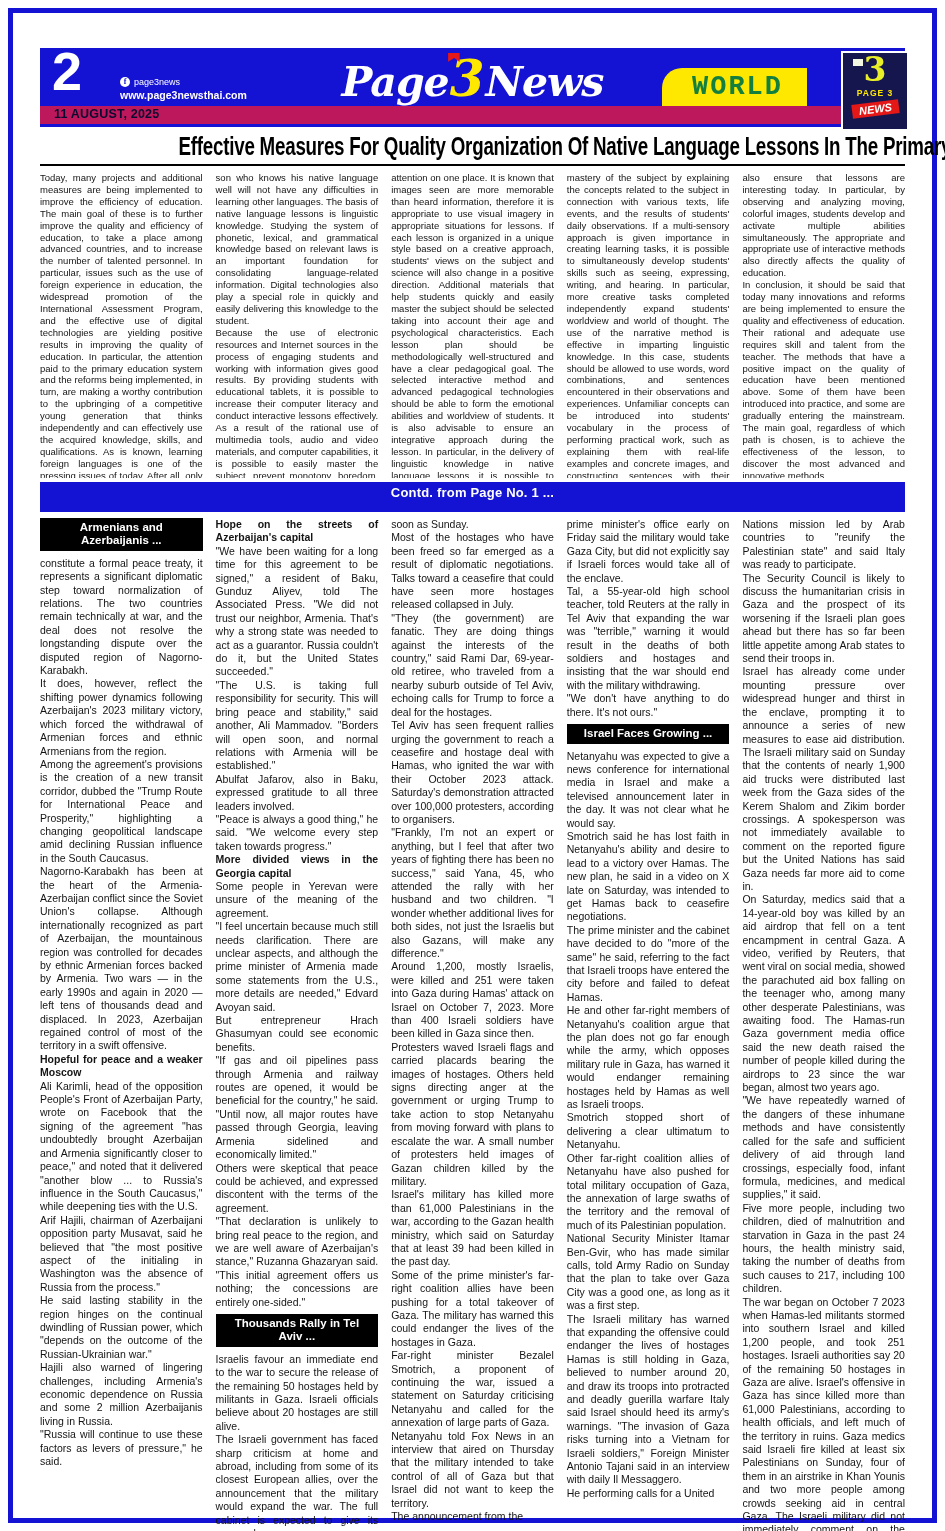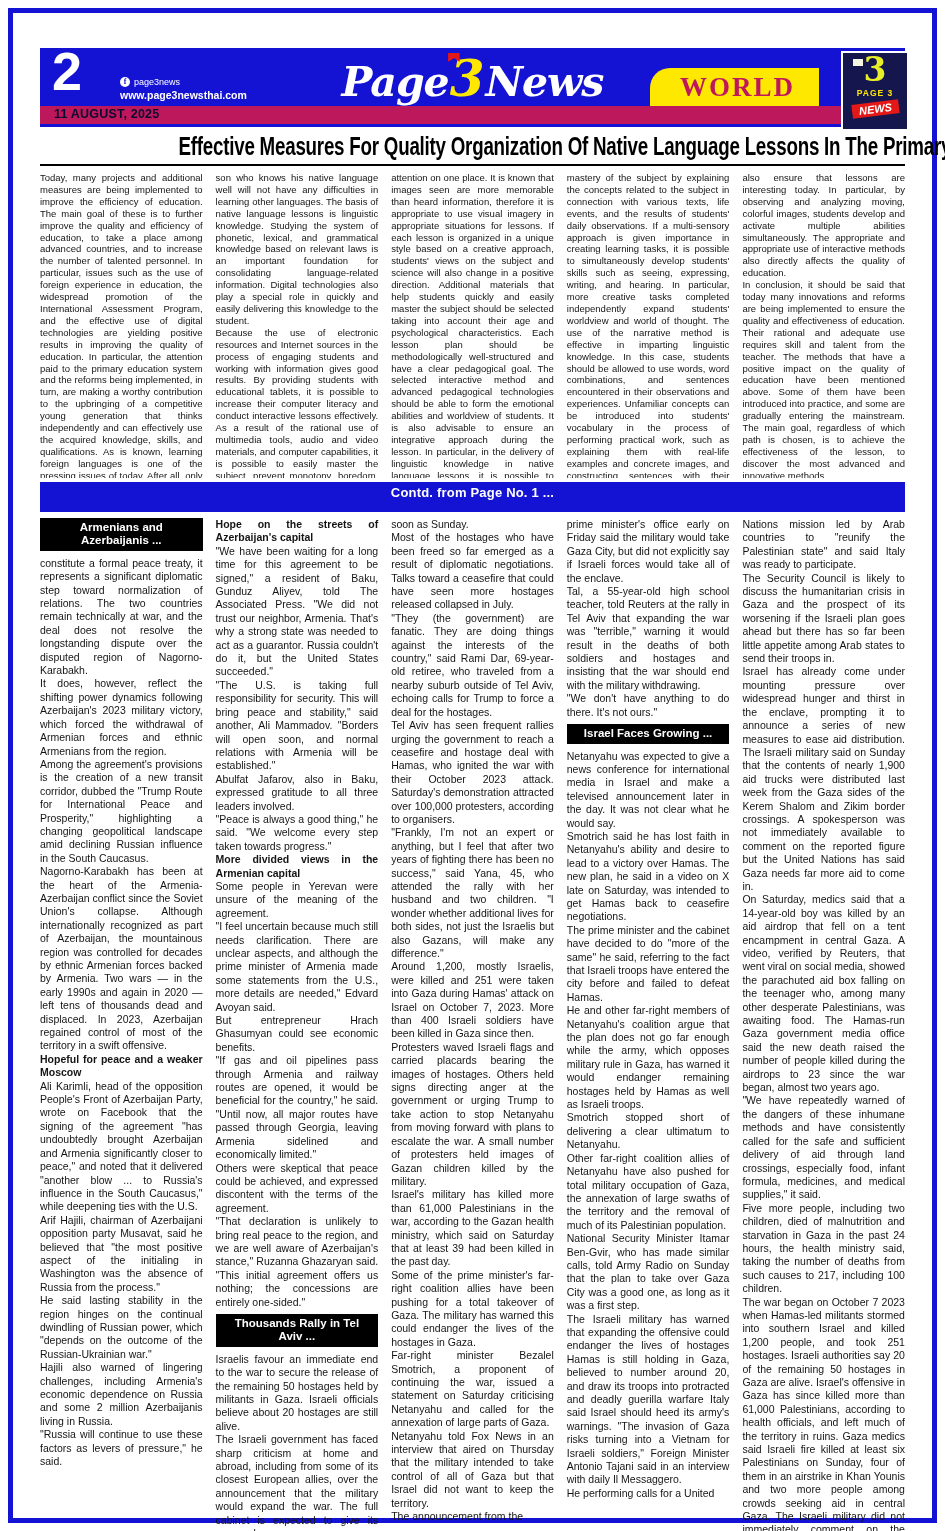--- a/index.html
+++ b/index.html
@@ -15,23 +15,23 @@
   .social-row{display:flex;align-items:center;gap:4px;font-size:9px;}
   .fb{display:inline-block;width:10px;height:10px;border-radius:50%;background:#fff;color:#1513d3;
       font-size:8px;font-weight:bold;text-align:center;line-height:10px;font-family:"Liberation Serif",serif;}
   .site{font-size:10.5px;font-weight:bold;margin-top:2px;}
   .masthead{position:absolute;left:50%;top:1px;transform:translateX(-50%);white-space:nowrap;
             font-family:"DejaVu Serif",serif;font-weight:bold;}
   .mh-w{color:#fff;font-size:41px;font-style:italic;letter-spacing:-1px;}
   .mh-3{position:relative;color:#ffe800;font-size:50px;font-style:italic;margin:0 1px;}
   .mh-flag{position:absolute;left:-2px;top:4px;width:12px;height:9px;background:#e51818;
            clip-path:polygon(0 0,100% 0,100% 100%,55% 55%,0 100%);}
-  .world-tag{position:absolute;right:86px;bottom:0;height:38px;line-height:38px;background:#ffe800;
+  .world-tag{position:absolute;right:98px;bottom:0;height:38px;line-height:38px;background:#ffe800;
              border-top-left-radius:20px;padding:0 24px 0 30px;
-             font-family:Liberation Serif, serif;font-weight:bold;font-size:27px;letter-spacing:2px;color:#be185d;}
+             font-family:Liberation Mono, monospace;font-weight:bold;font-size:27px;letter-spacing:2px;color:#15803d;}
   .logo{position:absolute;right:-4px;top:3px;width:64px;height:76px;background:#16164f;border:2px solid #fff;
         z-index:5;text-align:center;}
   .logo-3{color:#e8ef28;font-size:33px;font-weight:bold;line-height:34px;font-family:"DejaVu Serif",serif;}
   .logo-corner{position:absolute;left:10px;top:6px;width:10px;height:7px;background:#f3f6e0;}
   .logo-line1{color:#ffe800;font-size:8.5px;font-weight:bold;letter-spacing:1px;margin-top:1px;}
   .logo-ribbon{display:inline-block;margin-top:4px;background:#e51818;color:#fff;font-style:italic;
                font-weight:bold;font-size:11px;padding:1px 7px;transform:rotate(-7deg);}
   .date-strip{height:18px;background:#be185d;border-bottom:3px solid #1513d3;position:relative;}
   .date{position:absolute;left:14px;top:1px;font-size:12.5px;font-weight:bold;color:#0a0a30;letter-spacing:.2px;}
 
@@ -127,21 +127,21 @@
           <div class="blk-p">He said lasting stability in the region hinges on the continual dwindling of Russian power, which "depends on the outcome of the Russian-Ukrainian war."</div>
           <div class="blk-p">Hajili also warned of lingering challenges, including Armenia's economic dependence on Russia and some 2 million Azerbaijanis living in Russia.</div>
           <div class="blk-p">"Russia will continue to use these factors as levers of pressure," he said.</div>
         </div>
         <div class="col">
           <div class="blk-s">Hope on the streets of Azerbaijan's capital</div>
           <div class="blk-p">"We have been waiting for a long time for this agreement to be signed," a resident of Baku, Gunduz Aliyev, told The Associated Press. "We did not trust our neighbor, Armenia. That's why a strong state was needed to act as a guarantor. Russia couldn't do it, but the United States succeeded."</div>
           <div class="blk-p">"The U.S. is taking full responsibility for security. This will bring peace and stability," said another, Ali Mammadov. "Borders will open soon, and normal relations with Armenia will be established."</div>
           <div class="blk-p">Abulfat Jafarov, also in Baku, expressed gratitude to all three leaders involved.</div>
           <div class="blk-p">"Peace is always a good thing," he said. "We welcome every step taken towards progress."</div>
-          <div class="blk-s">More divided views in the Armenian capital</div>
+          <div class="blk-s">More divided views in the Georgia capital</div>
           <div class="blk-p">Some people in Yerevan were unsure of the meaning of the agreement.</div>
           <div class="blk-p">"I feel uncertain because much still needs clarification. There are unclear aspects, and although the prime minister of Armenia made some statements from the U.S., more details are needed," Edvard Avoyan said.</div>
           <div class="blk-p">But entrepreneur Hrach Ghasumyan could see economic benefits.</div>
           <div class="blk-p">"If gas and oil pipelines pass through Armenia and railway routes are opened, it would be beneficial for the country," he said. "Until now, all major routes have passed through Georgia, leaving Armenia sidelined and economically limited."</div>
           <div class="blk-p">Others were skeptical that peace could be achieved, and expressed discontent with the terms of the agreement.</div>
           <div class="blk-p">"That declaration is unlikely to bring real peace to the region, and we are well aware of Azerbaijan's stance," Ruzanna Ghazaryan said. "This initial agreement offers us nothing; the concessions are entirely one-sided."</div>
           <div class="blk-h">Thousands Rally in Tel Aviv ...</div>
           <div class="blk-p">Israelis favour an immediate end to the war to secure the release of the remaining 50 hostages held by militants in Gaza. Israeli officials believe about 20 hostages are still alive.</div>
           <div class="blk-p">The Israeli government has faced sharp criticism at home and abroad, including from some of its closest European allies, over the announcement that the military would expand the war. The full cabinet is expected to give its approval as</div>
         </div>

